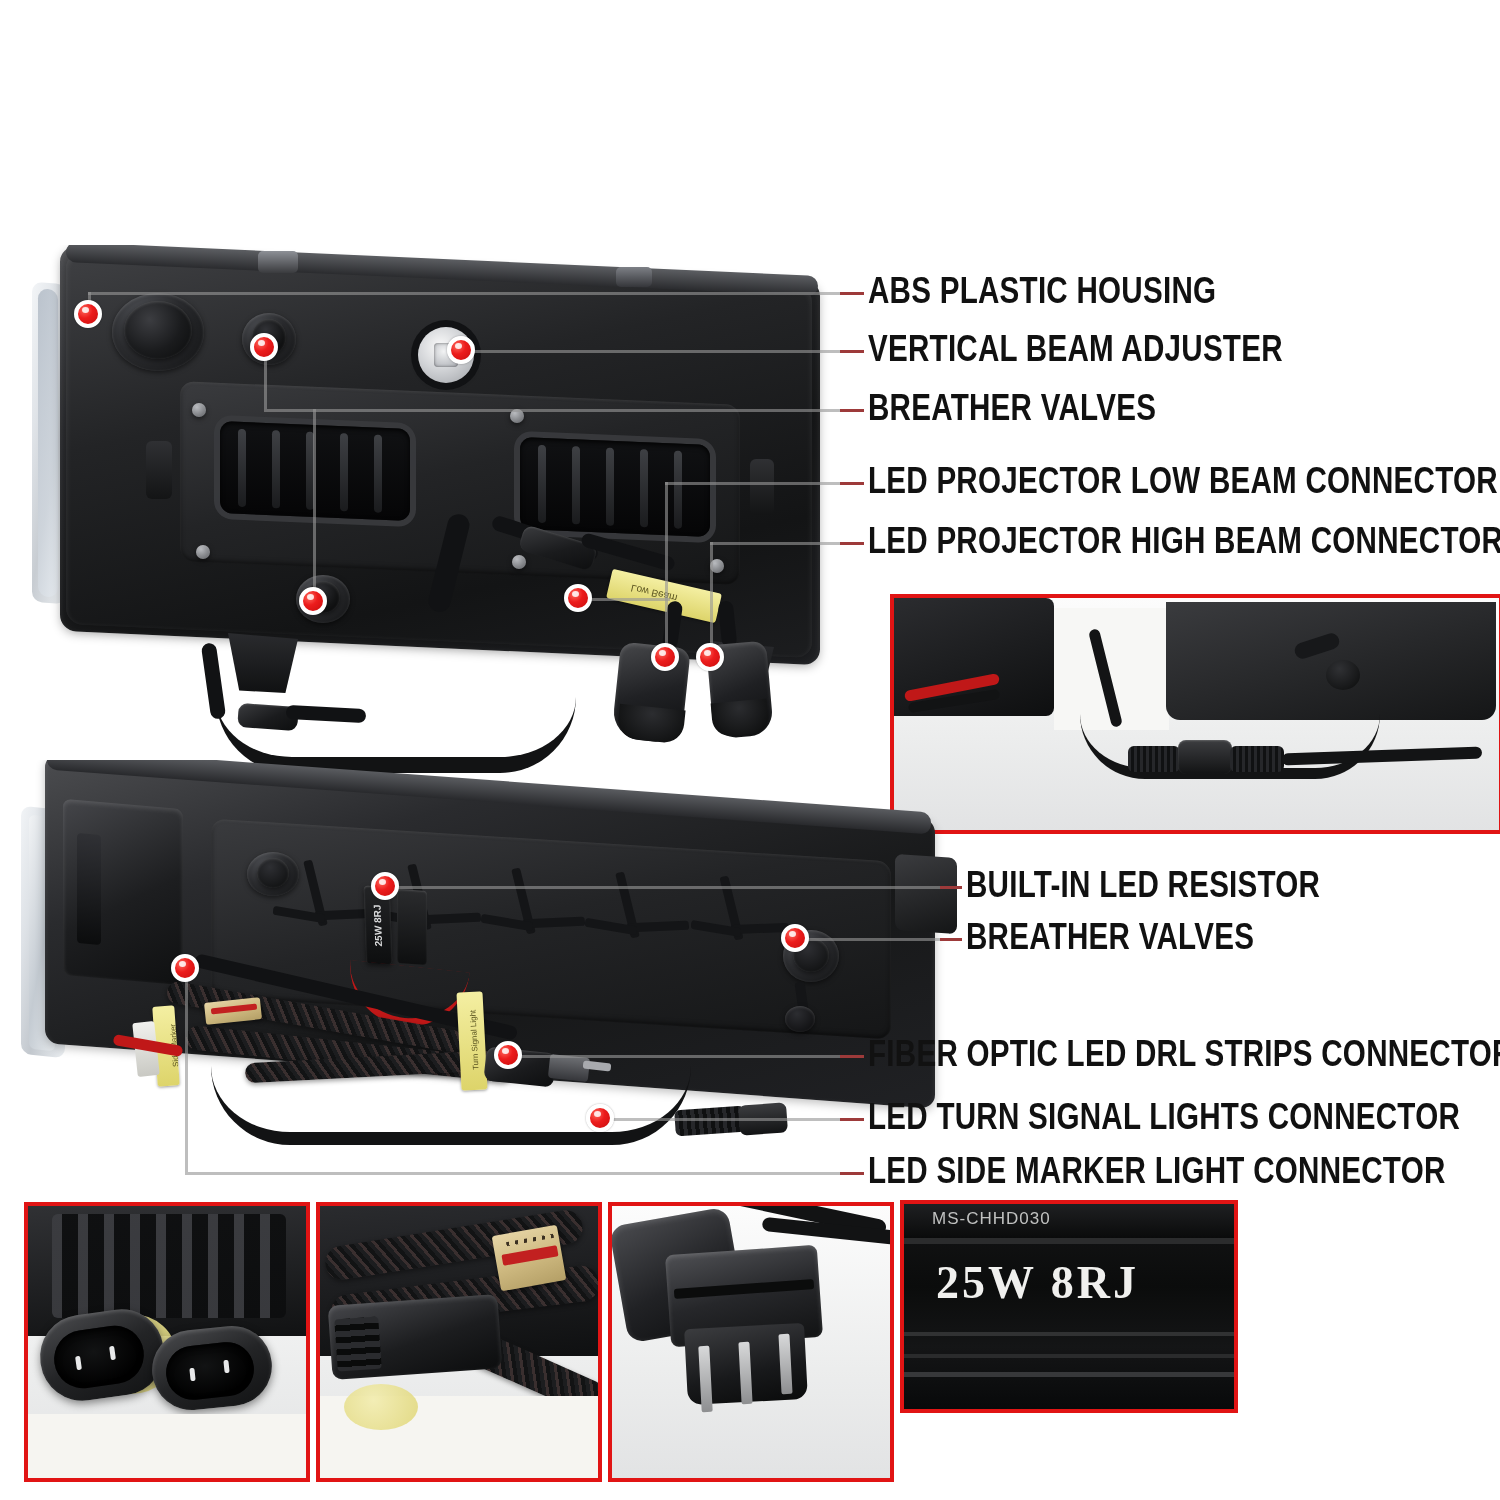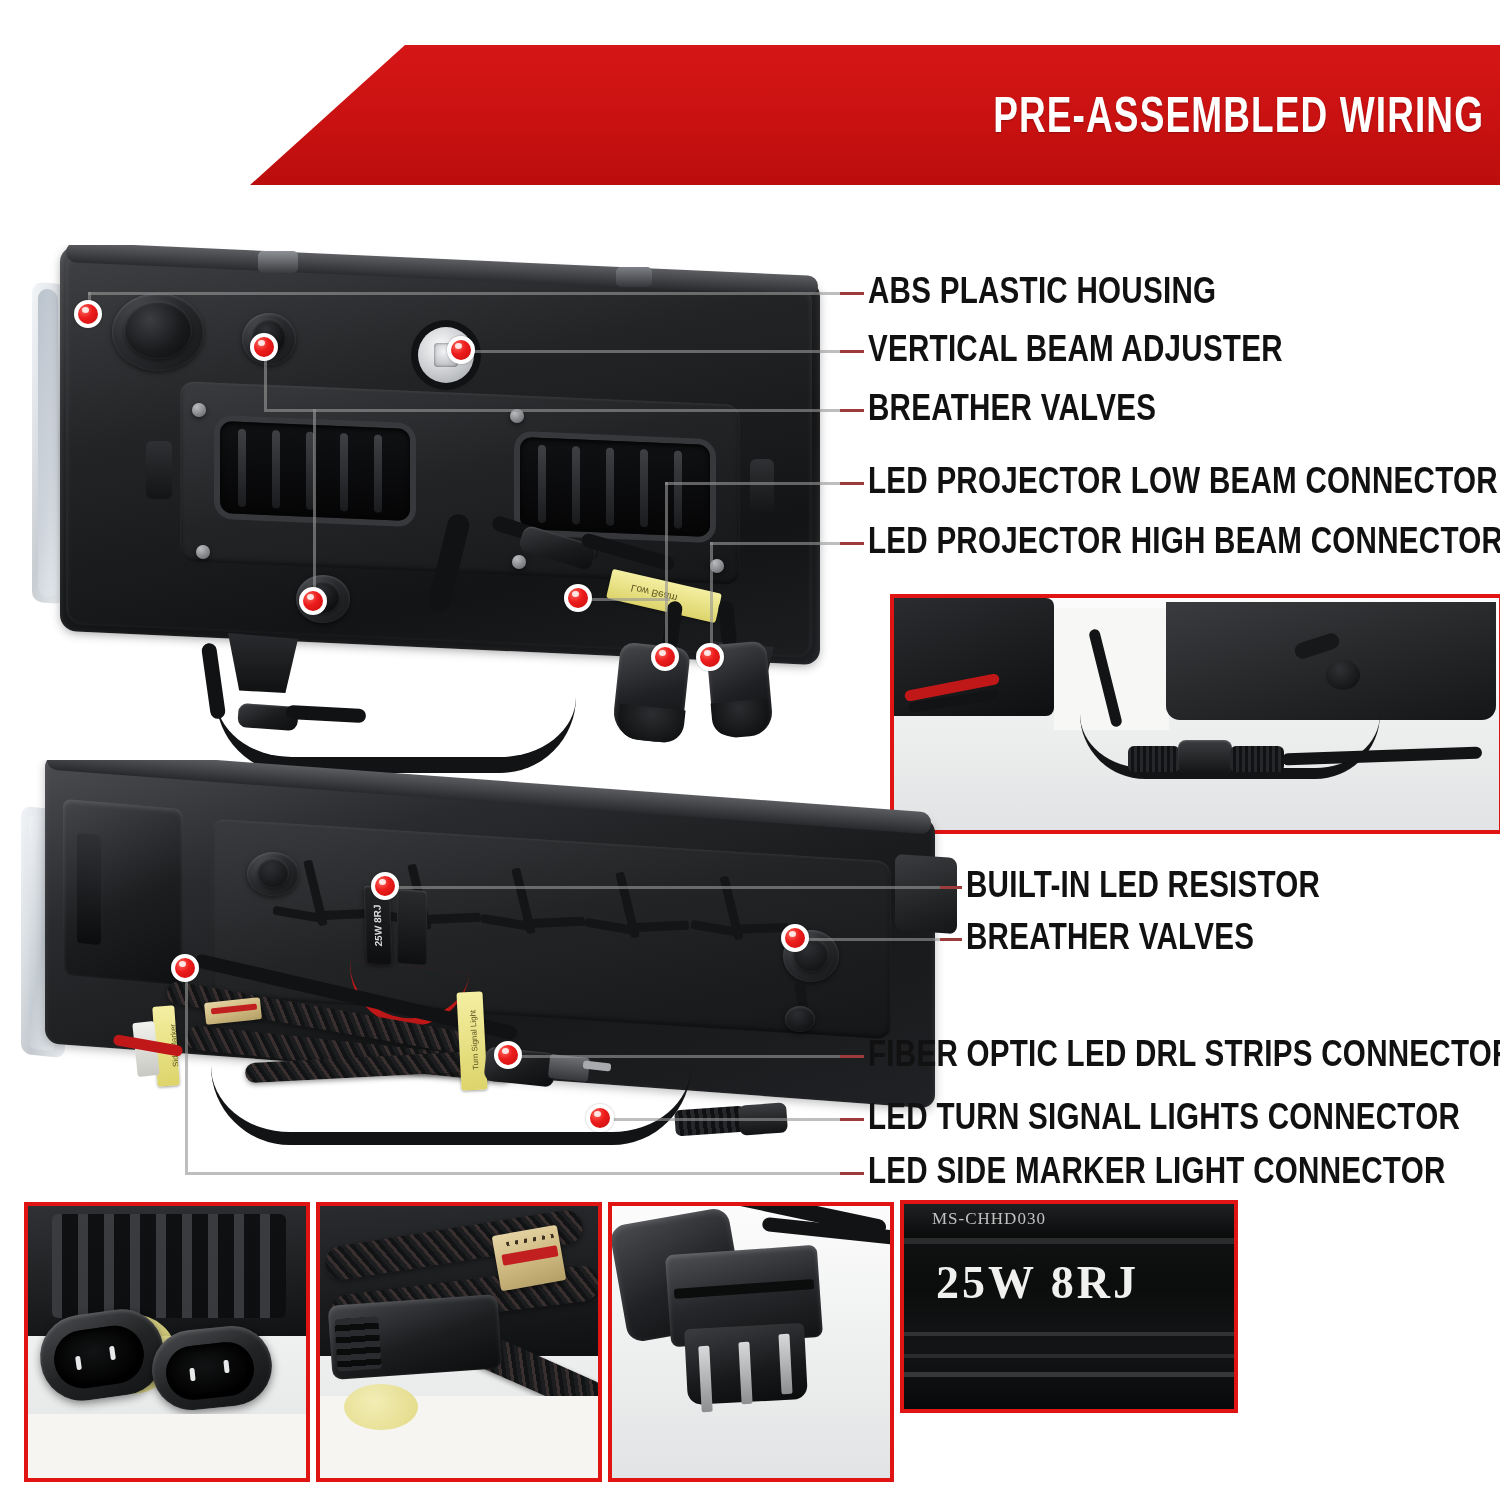--- a/index.html
+++ b/index.html
@@ -128,21 +128,21 @@
 
   .resistor-inset{
     position:absolute;border:4px solid #e11414;overflow:hidden;
     background:linear-gradient(180deg,#141516 0%,#0b0c0c 40%,#141516 70%,#08090a 100%);
   }
   .rtext{
     position:absolute;color:#f0f0ee;font-family:"Liberation Serif","DejaVu Serif",serif;
     font-weight:bold;letter-spacing:3px;
   }
   .rcode{
-    position:absolute;color:#cfd0cf;font-family:Liberation Serif, serif;
+    position:absolute;color:#cfd0cf;font-family:Liberation Sans, sans-serif;
     font-size:17px;letter-spacing:1px;opacity:.92;
   }
   .blade{position:absolute;background:linear-gradient(180deg,#d8d9da,#8d8e90);border-radius:2px;}
   .pin{position:absolute;background:#e8e9ea;border-radius:2px;}
   .oval-conn{
     position:absolute;border-radius:42px;
     background:linear-gradient(160deg,#4b4c4f,#232426 50%,#121314);
     box-shadow:inset 0 2px 4px rgba(255,255,255,.18),0 3px 8px rgba(0,0,0,.45);
   }
   .oval-hole{
@@ -154,23 +154,20 @@
     position:absolute;border-radius:3px;
     background:linear-gradient(170deg,#e6d5a6,#cdb87f 55%,#b49f66);
     box-shadow:0 2px 5px rgba(0,0,0,.45);
   }
 </style>
 </head>
 <body>
 
 <div id="stage">
 
-  <div class="banner-red">
-    <span class="btxt">PRE-ASSEMBLED WIRING</span>
-  </div>
 
   <div class="photo" style="left:20px;top:245px;width:860px;height:530px;">
 
     <div class="lens-strip" style="left:12px;top:38px;width:34px;height:320px;transform:skewY(4deg);opacity:.55;"></div>
     <div class="lens-strip" style="left:18px;top:44px;width:20px;height:308px;transform:skewY(4deg);background:linear-gradient(100deg,#aab4c0,#e6ebf0);opacity:.75;"></div>
 
     <div class="hl-body" style="left:40px;top:18px;width:760px;height:385px;transform:skewY(2.6deg);"></div>
     <div class="hl-body" style="left:46px;top:24px;width:746px;height:372px;transform:skewY(2.6deg);background:linear-gradient(165deg,#3f4043 0%,#232426 35%,#131415 75%,#1c1d1f 100%);"></div>
 
     <div style="position:absolute;left:46px;top:14px;width:752px;height:20px;transform:skewY(2.6deg);border-radius:10px;background:linear-gradient(180deg,#5c5e62,#2a2b2e);"></div>

